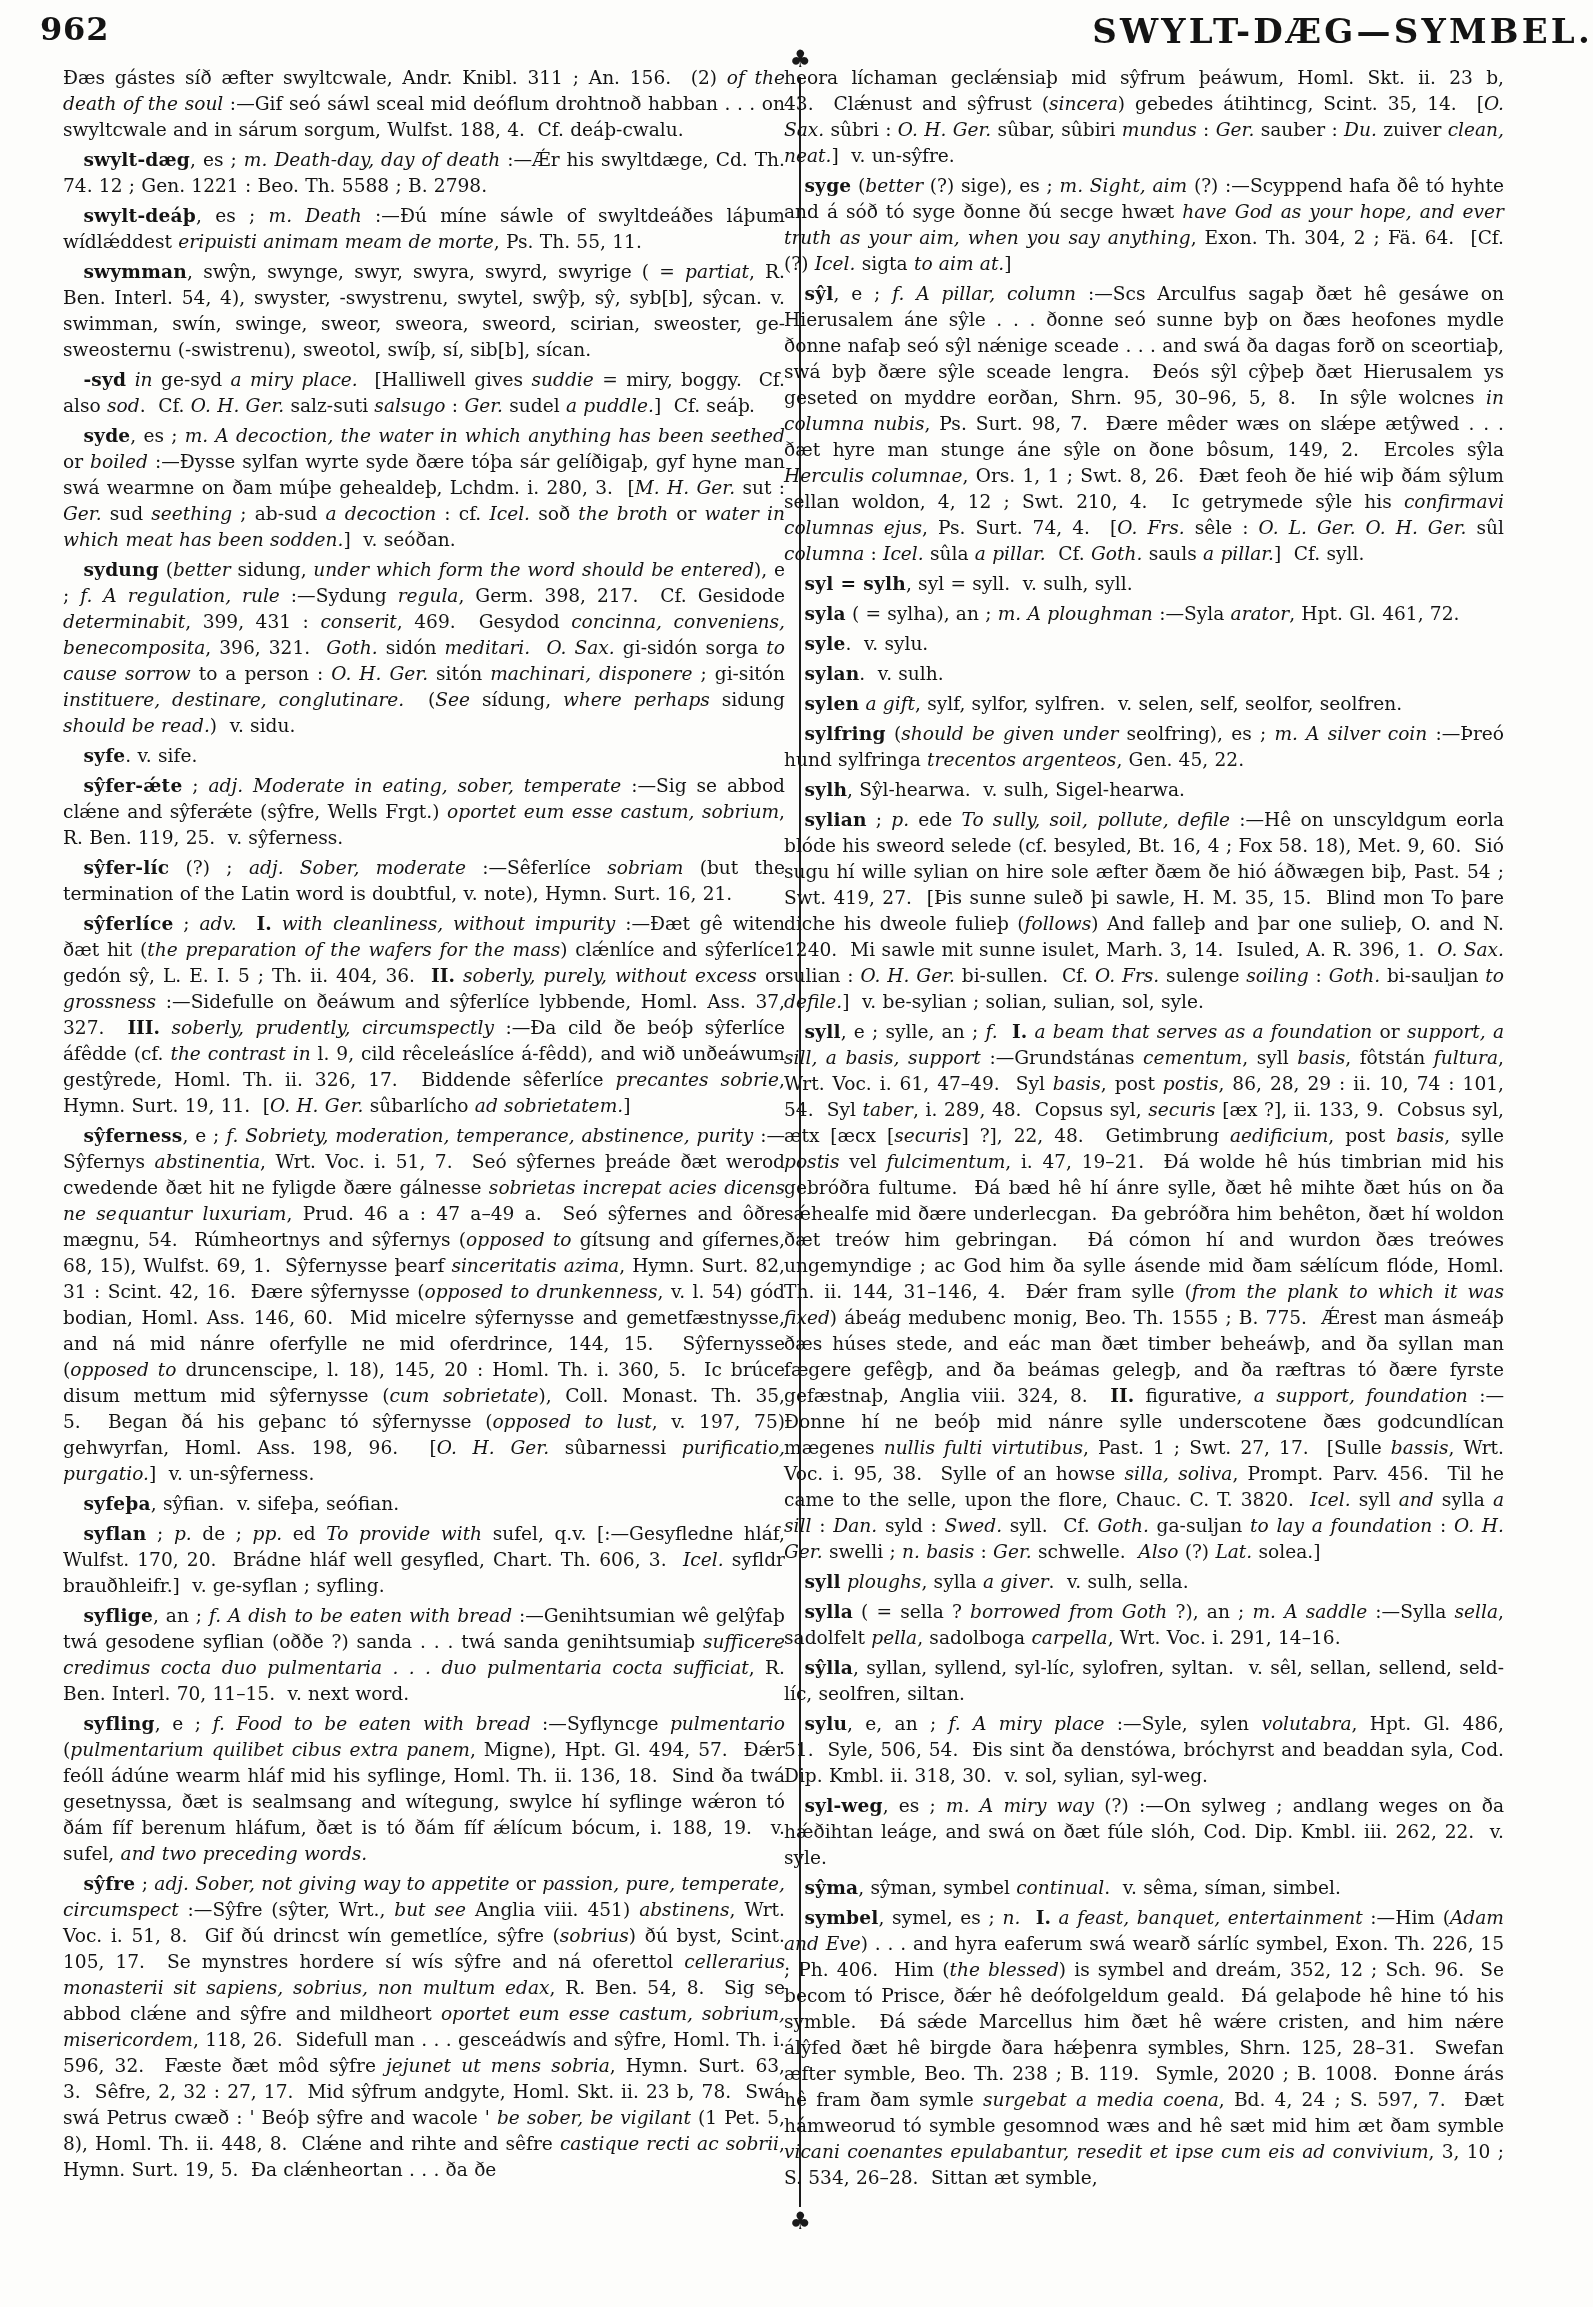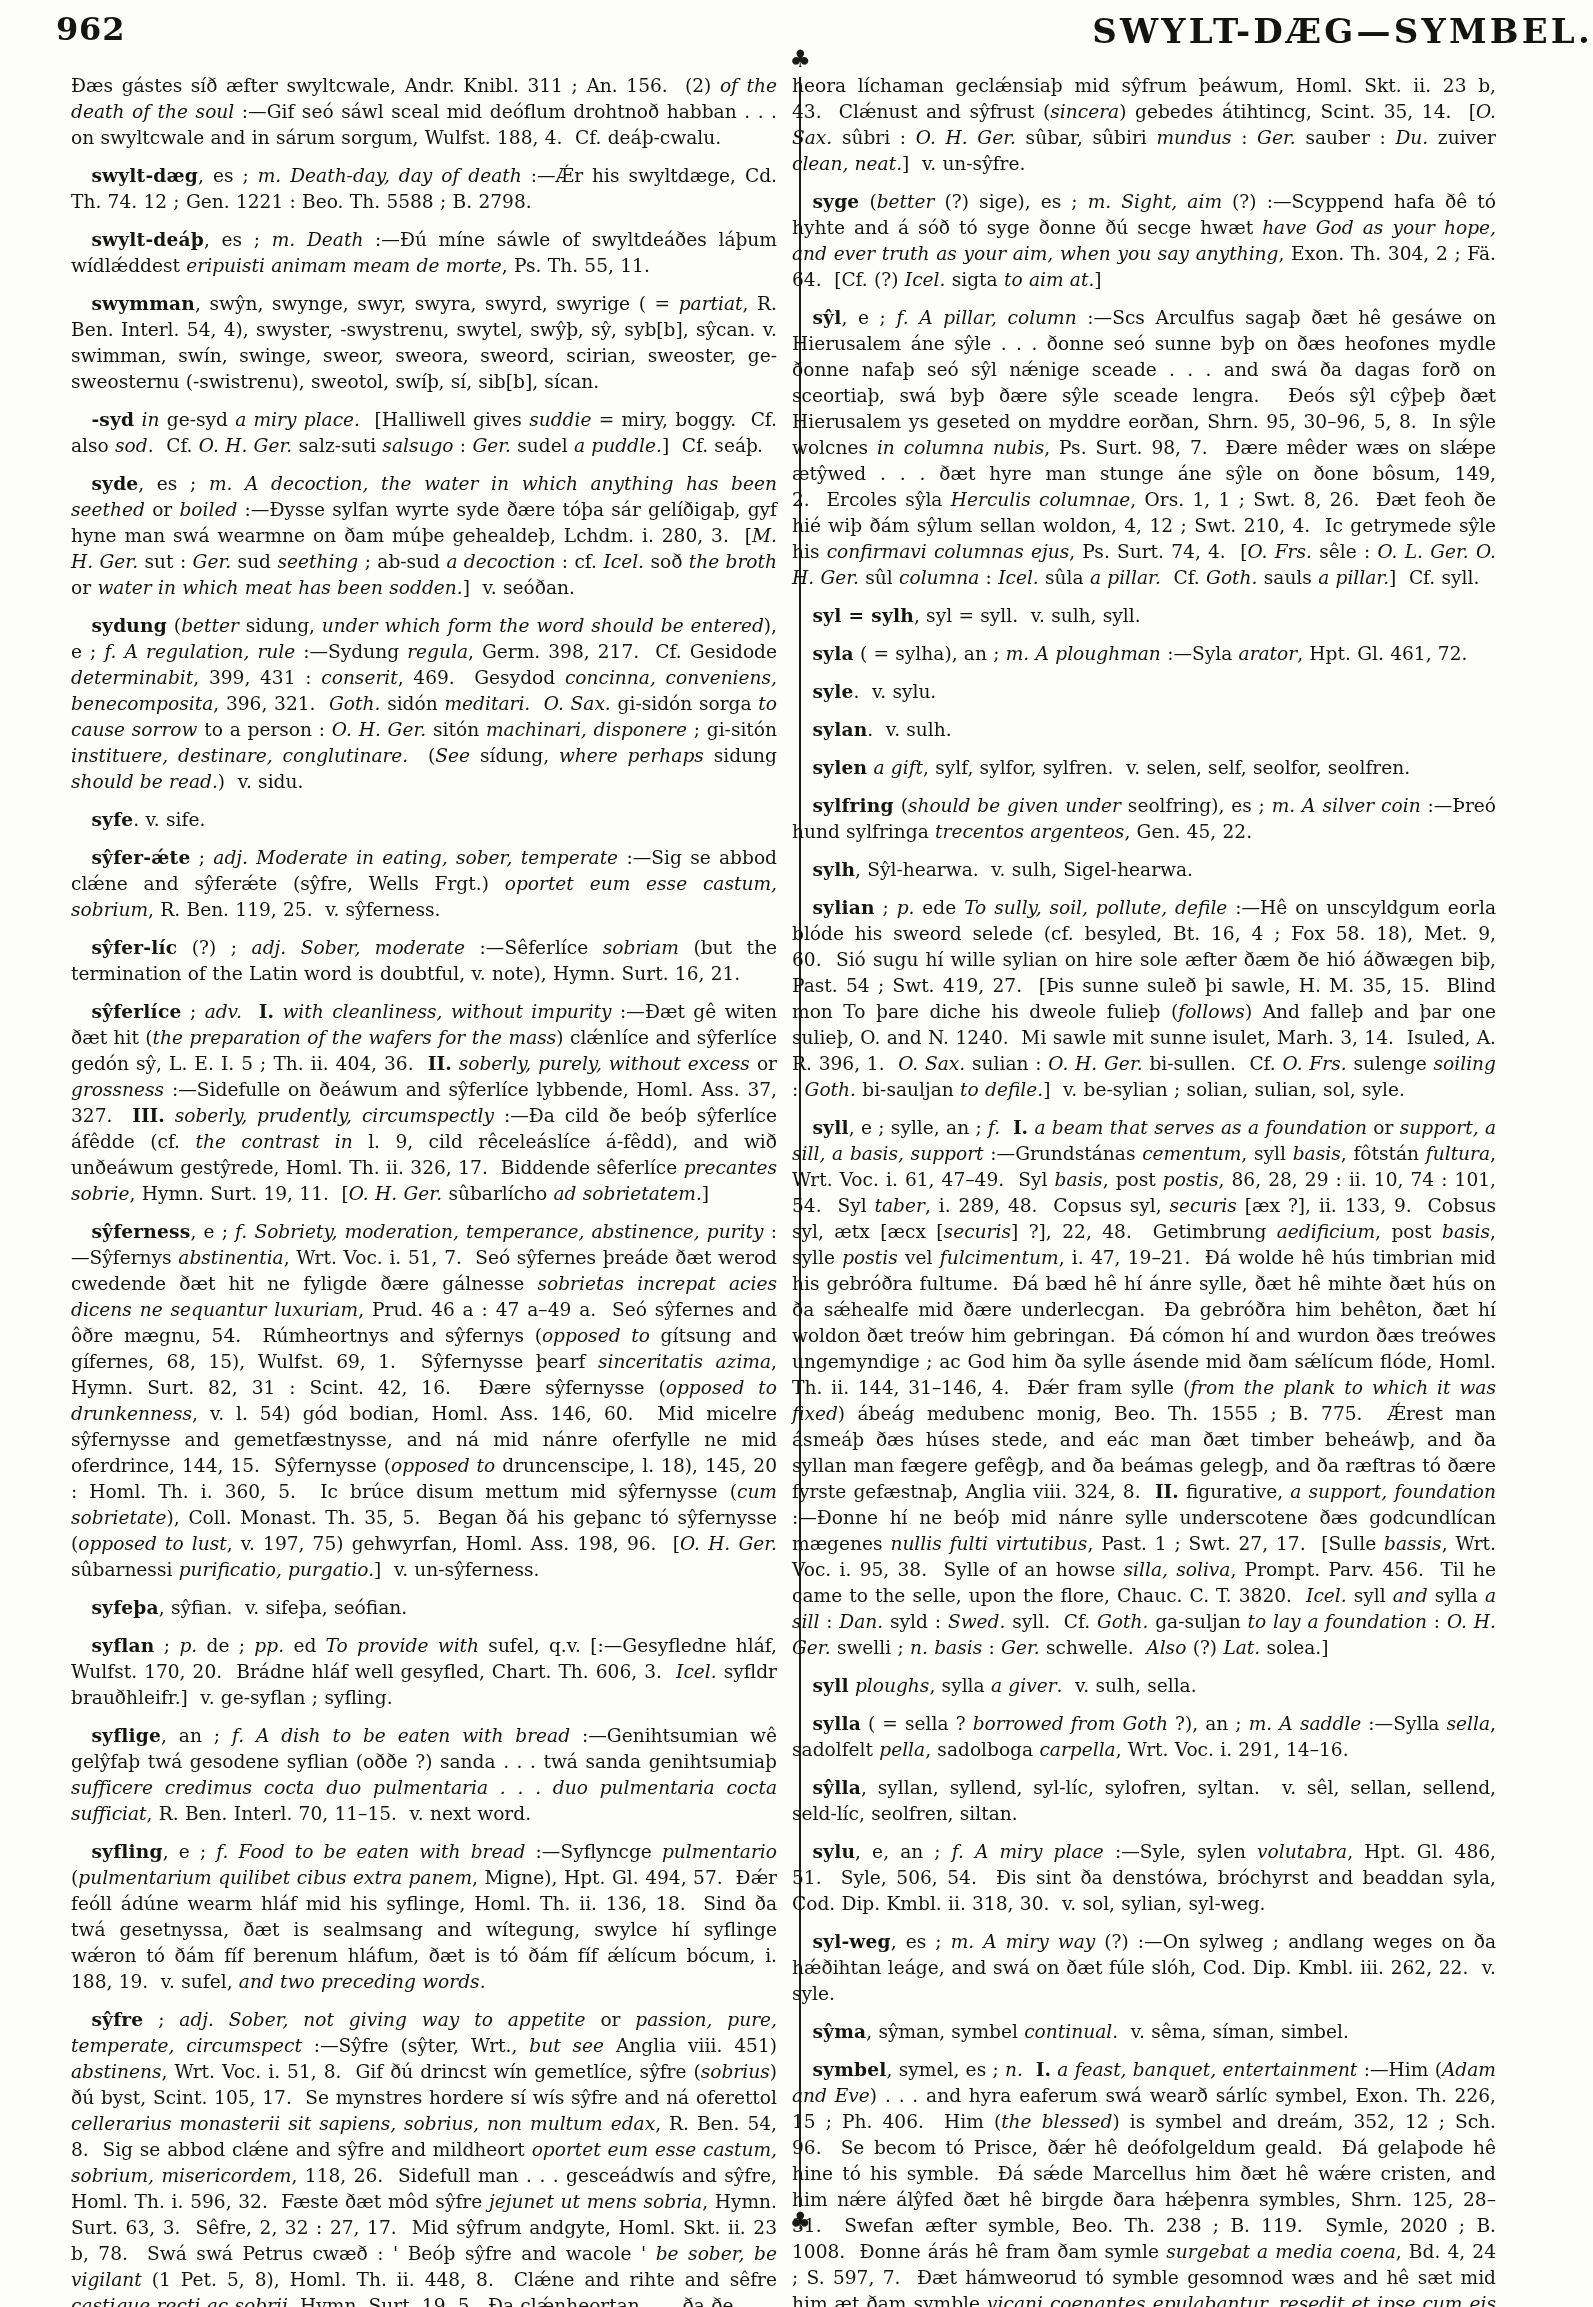--- a/index.html
+++ b/index.html
@@ -6,35 +6,35 @@
   body{
     width:1593px;height:2307px;
     background:#e9e9e7;
     font-family:"DejaVu Serif","Liberation Serif",serif;
   }
   .sheet{
     position:relative;width:1593px;height:2307px;overflow:hidden;
     background:#fdfdfb;color:#141414;
   }
   .pageno{
-    position:absolute;left:56px;top:9.7px;
+    position:absolute;left:40px;top:9.7px;
     font-size:32px;font-weight:bold;letter-spacing:0.8px;
   }
   .title{
     position:absolute;left:0;right:0;top:11.3px;text-align:right;
     font-size:34px;font-weight:bold;letter-spacing:3.2px;
   }
   .col{
     position:absolute;top:61px;width:730px;
     font-size:18.6px;line-height:26px;text-align:justify;
     word-spacing:0.02em;
   }
   .col-left{left:59px;}
   .col-right{left:780px;width:728px;}
-  .entry{margin:12px;text-indent:1.1em;}
+  .entry{margin:4px;text-indent:1.1em;}
   .entry.cont{text-indent:0;}
   .hw{font-weight:bold;letter-spacing:0.2px;}
   .rule{
     position:absolute;left:799px;top:77px;width:1.6px;height:2130px;
     background:#1a1a1a;
   }
   .orn{
     position:absolute;left:789px;width:22.6px;text-align:center;
     font-size:24px;line-height:24px;color:#1a1a1a;
   }

